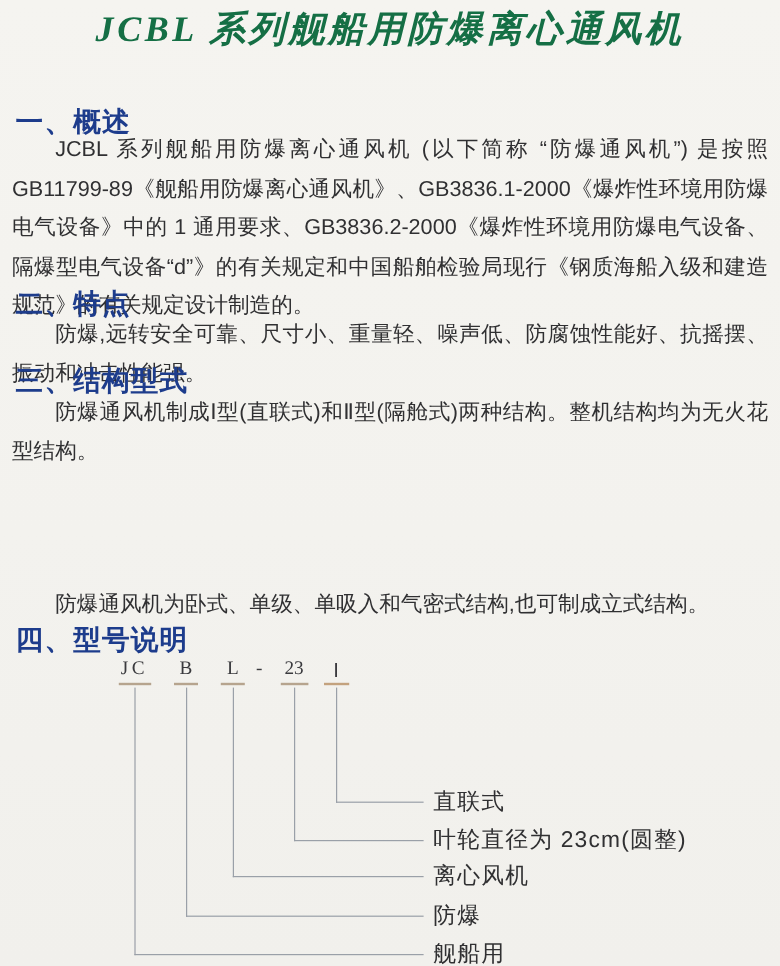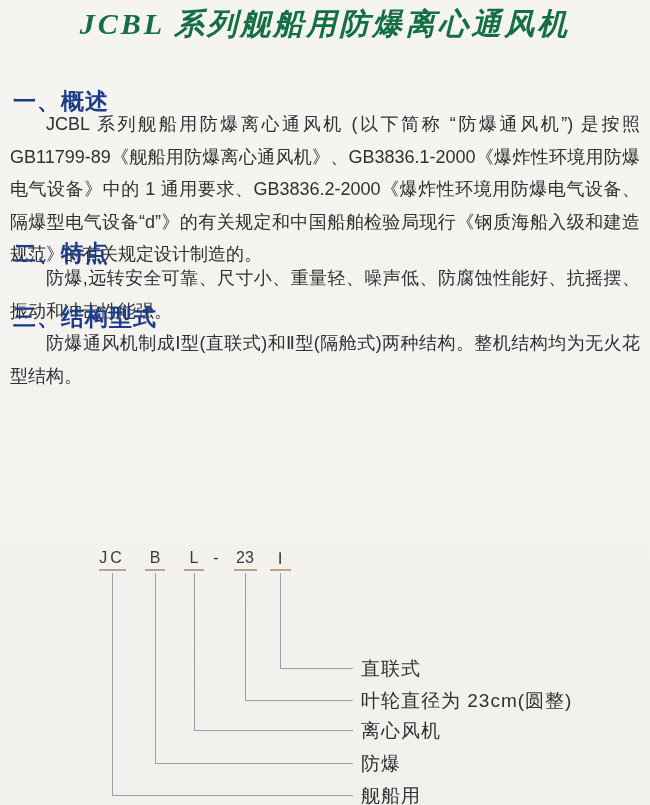--- a/index.html
+++ b/index.html
@@ -33,21 +33,21 @@
   .h-features{top:238px;}
   .p-features{top:262px;}
   .h-structure{top:302px;text-align:right;}
   .p-structure-1{top:327px;}
   .p-structure-2{top:360px;}
   .p-structure-3{top:424px;}
   .p-structure-4{top:487px;}
   .h-model{top:518px;}
   .code{
     position:absolute;top:549px;transform:translateX(-50%);
-    font-size:16px;color:#3a3a3e;
+    font-size:16px;color:#3a3a3e;font-family:Liberation Serif, serif;
   }
   .code-jc{left:112px;letter-spacing:3px;}
   .code-b{left:155px;}
   .code-l{left:194px;}
   .code-dash{left:216px;}
   .code-23{left:245px;}
   .code-i{left:280px;font-family:"Liberation Serif",serif;}
   .tick{
     position:absolute;top:569px;height:2px;
     background:#b6a48e;
@@ -86,21 +86,23 @@
   <h1 class="title">JCBL 系列舰船用防爆离心通风机</h1>
 
   <h2 class="sec-heading h-overview">一、概述</h2>
   <p class="body-p p-overview">JCBL 系列舰船用防爆离心通风机 (以下简称 “防爆通风机”) 是按照 GB11799-89《舰船用防爆离心通风机》、GB3836.1-2000《爆炸性环境用防爆电气设备》中的 1 通用要求、GB3836.2-2000《爆炸性环境用防爆电气设备、隔爆型电气设备“d”》的有关规定和中国船舶检验局现行《钢质海船入级和建造规范》的有关规定设计制造的。</p>
 
   <h2 class="sec-heading h-features">二、特点</h2>
   <p class="body-p p-features">防爆,远转安全可靠、尺寸小、重量轻、噪声低、防腐蚀性能好、抗摇摆、振动和冲击性能强。</p>
 
   <h2 class="sec-heading h-structure">三、结构型式</h2>
   <p class="body-p p-structure-1">防爆通风机制成Ⅰ型(直联式)和Ⅱ型(隔舱式)两种结构。整机结构均为无火花型结构。</p>
+  <p class="body-p p-structure-4">防爆通风机为卧式、单级、单吸入和气密式结构,也可制成立式结构。</p>
 
+  <h2 class="sec-heading h-model">四、型号说明</h2>
 
   <div>
     <span class="code code-jc">JC</span>
     <span class="code code-b">B</span>
     <span class="code code-l">L</span>
     <span class="code code-dash">-</span>
     <span class="code code-23">23</span>
     <span class="code code-i">Ⅰ</span>
 
     <div class="tick tick-jc"></div>

